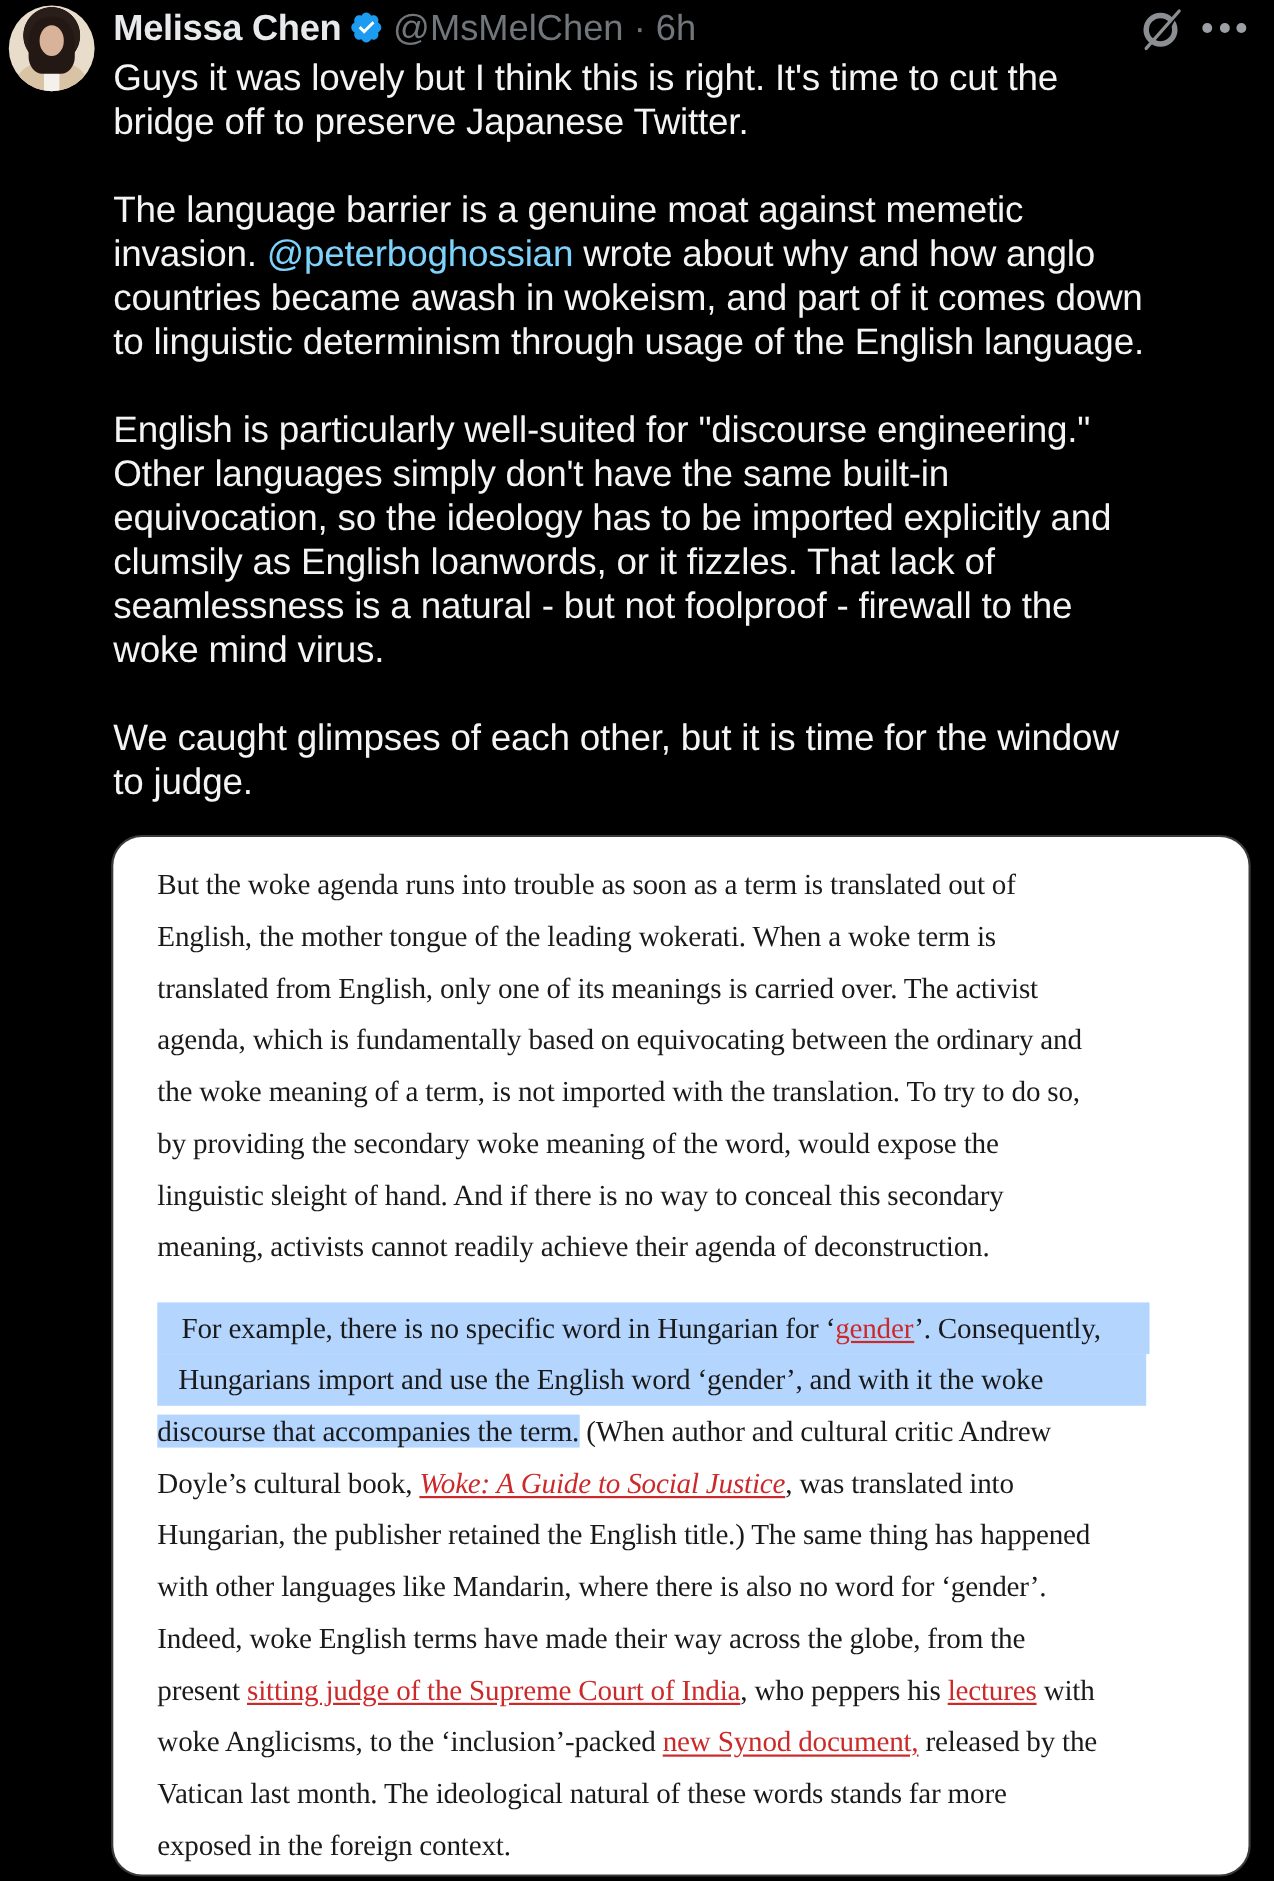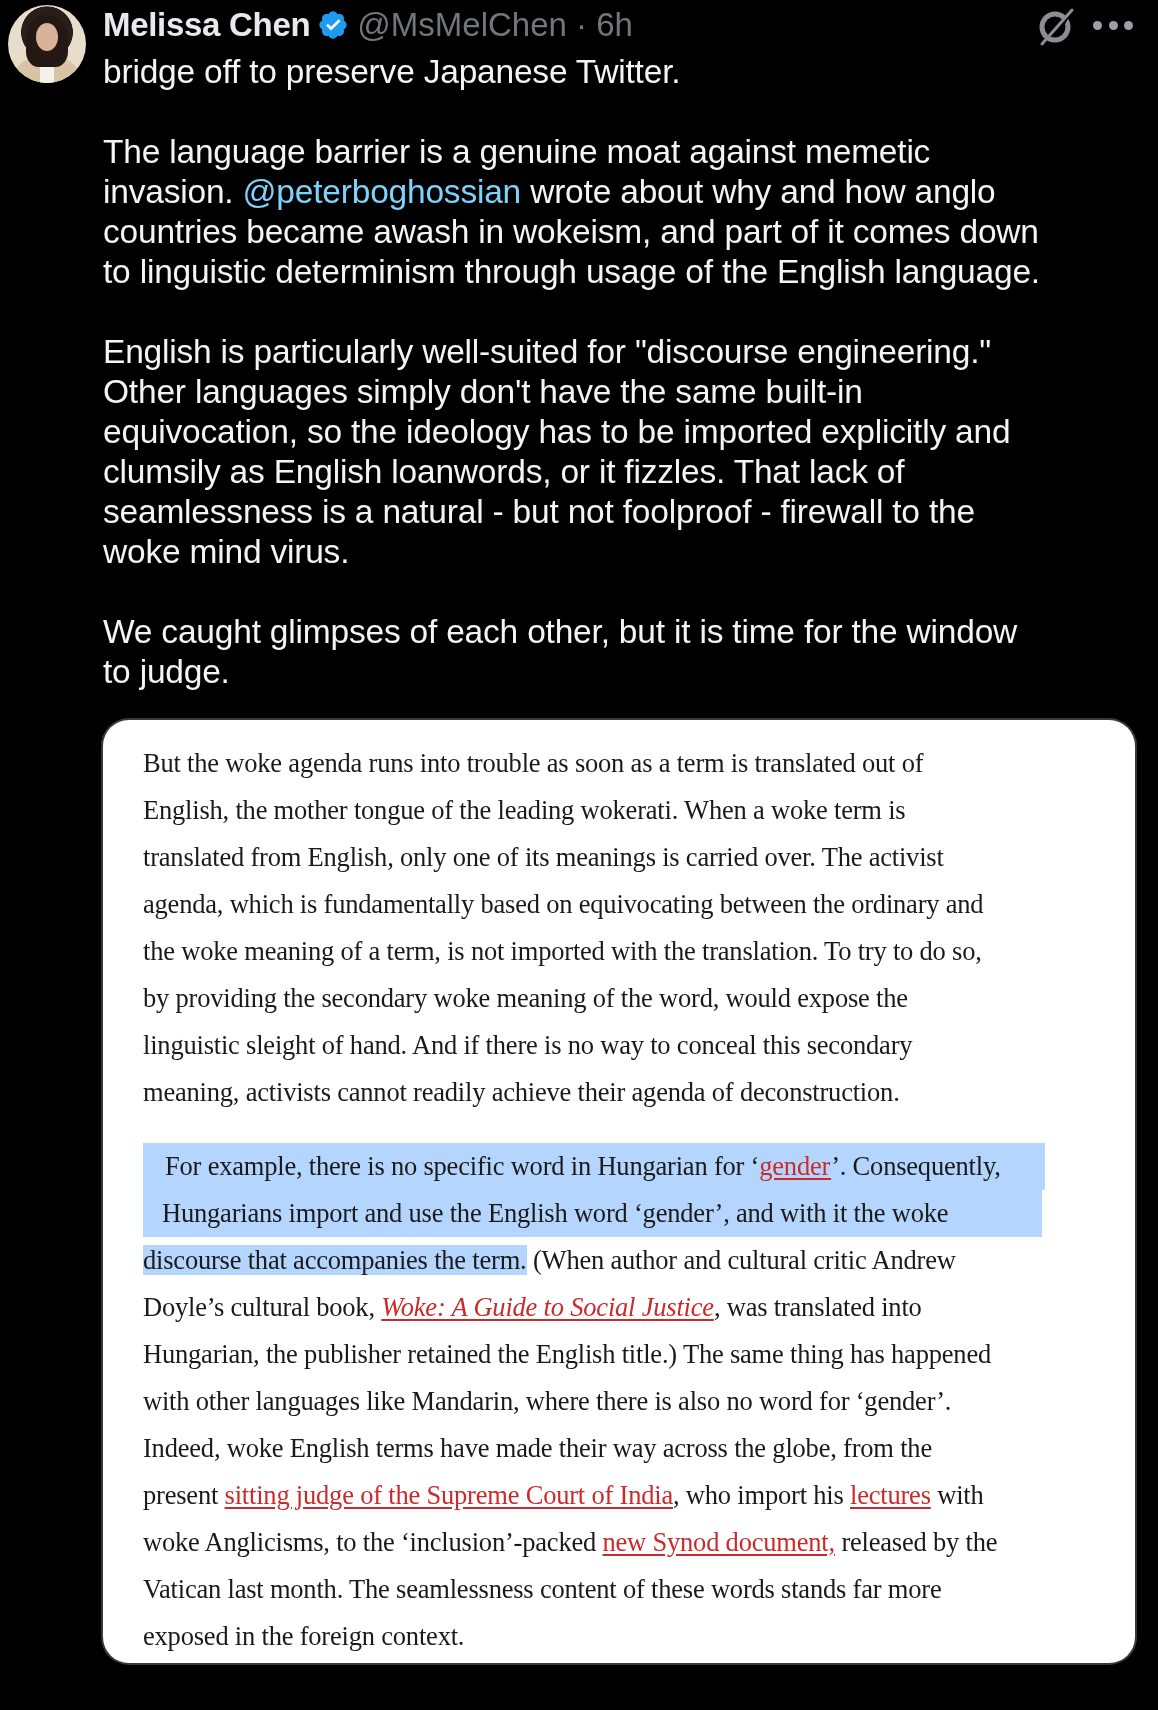--- a/index.html
+++ b/index.html
@@ -12,21 +12,21 @@
   .header { position:absolute; left:103px; top:0; height:50px; display:flex; align-items:center; white-space:nowrap; }
   .name { font-weight:bold; font-size:33px; color:#e7e9ea; letter-spacing:-0.3px; }
   .verified { width:32px; height:32px; margin:0 8px 0 7px; }
   .handle { font-size:33px; color:#71767b; }
   .grok { position:absolute; left:1034px; top:4px; width:44px; height:44px; }
   .more { position:absolute; left:1093px; top:18px; width:40px; height:14px; display:flex; justify-content:space-between; align-items:center; }
   .more span { width:9px; height:9px; border-radius:50%; background:#9ca0a4; display:block; }
   .tweet-body { position:absolute; left:103px; top:52px; width:1050px; font-size:33.5px; line-height:40px; color:#f4f4f4; letter-spacing:-0.2px; }
   .tweet-body p { margin:0 0 40px 0; }
   .mention { color:#7dd3fc; }
-  .card { position:absolute; left:103px; top:720px; width:1032px; height:943px; background:#fff; border-radius:26px; box-shadow:0 0 0 2px #3a3a3a; overflow:hidden; }
+  .card { position:absolute; left:103px; top:761px; width:1032px; height:943px; background:#fff; border-radius:26px; box-shadow:0 0 0 2px #3a3a3a; overflow:hidden; }
   .card-text { position:absolute; left:40px; top:20px; width:960px; font-family:"Liberation Serif", "DejaVu Serif", serif; font-size:26.5px; line-height:47px; color:#1a1a1a; letter-spacing:-0.2px; }
   .card-text p { margin:0 0 27px 0; }
   .hl { background:#b4d5fe; }
   .lnk { color:#cc2a2a; text-decoration:underline; text-underline-offset:3px; }
   .lnk.it { font-style:italic; }
   .line { display:block; white-space:nowrap; }
 </style>
 </head>
 <body>
 
@@ -57,20 +57,21 @@
   </svg>
 
   <div class="more">
     <span></span>
     <span></span>
     <span></span>
   </div>
 
   <div class="tweet-body">
     <p>
+      <span class="line">Guys it was lovely but I think this is right. It's time to cut the</span>
       <span class="line">bridge off to preserve Japanese Twitter.</span>
     </p>
     <p>
       <span class="line">The language barrier is a genuine moat against memetic</span>
       <span class="line"><span>invasion. </span><span class="mention">@peterboghossian</span><span> wrote about why and how anglo</span></span>
       <span class="line">countries became awash in wokeism, and part of it comes down</span>
       <span class="line">to linguistic determinism through usage of the English language.</span>
     </p>
     <p>
       <span class="line">English is particularly well-suited for "discourse engineering."</span>
@@ -99,21 +100,21 @@
         <span class="line">meaning, activists cannot readily achieve their agenda of deconstruction.</span>
       </p>
       <p>
         <span class="line"><span class="hl" style="display:inline-block;width:880px;padding-left:22px;"><span>For example, there is no specific word in Hungarian for ‘</span><span class="lnk">gender</span><span>’. Consequently,</span></span></span>
         <span class="line"><span class="hl" style="display:inline-block;width:880px;padding-left:19px;">Hungarians import and use the English word ‘gender’, and with it the woke</span></span>
         <span class="line"><span class="hl">discourse that accompanies the term.</span><span> (When author and cultural critic Andrew</span></span>
         <span class="line"><span>Doyle’s cultural book, </span><span class="lnk it">Woke: A Guide to Social Justice</span><span>, was translated into</span></span>
         <span class="line">Hungarian, the publisher retained the English title.) The same thing has happened</span>
         <span class="line">with other languages like Mandarin, where there is also no word for ‘gender’.</span>
         <span class="line">Indeed, woke English terms have made their way across the globe, from the</span>
-        <span class="line"><span>present </span><span class="lnk">sitting judge of the Supreme Court of India</span><span>, who import his </span><span class="lnk">lectures</span><span> with</span></span>
+        <span class="line"><span>present </span><span class="lnk">sitting judge of the Supreme Court of India</span><span>, who peppers his </span><span class="lnk">lectures</span><span> with</span></span>
         <span class="line"><span>woke Anglicisms, to the ‘inclusion’-packed </span><span class="lnk">new Synod document,</span><span> released by the</span></span>
-        <span class="line">Vatican last month. The seamlessness content of these words stands far more</span>
+        <span class="line">Vatican last month. The ideological natural of these words stands far more</span>
         <span class="line">exposed in the foreign context.</span>
       </p>
     </div>
   </div>
 
 </div>
 
 </body></html>

